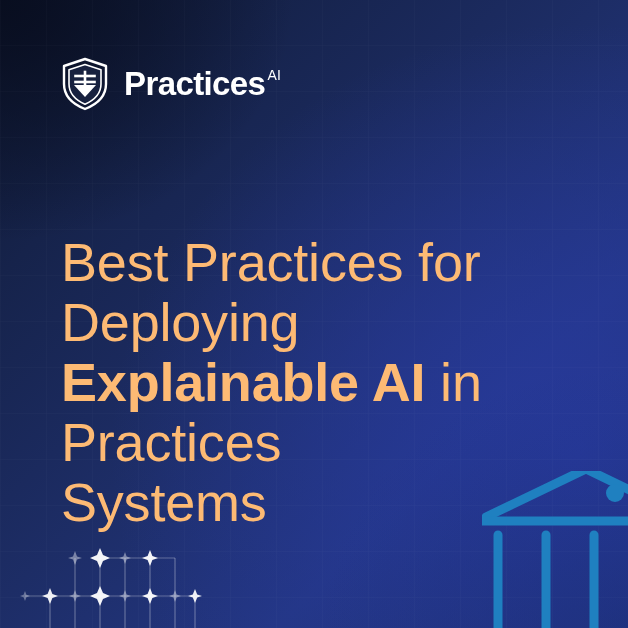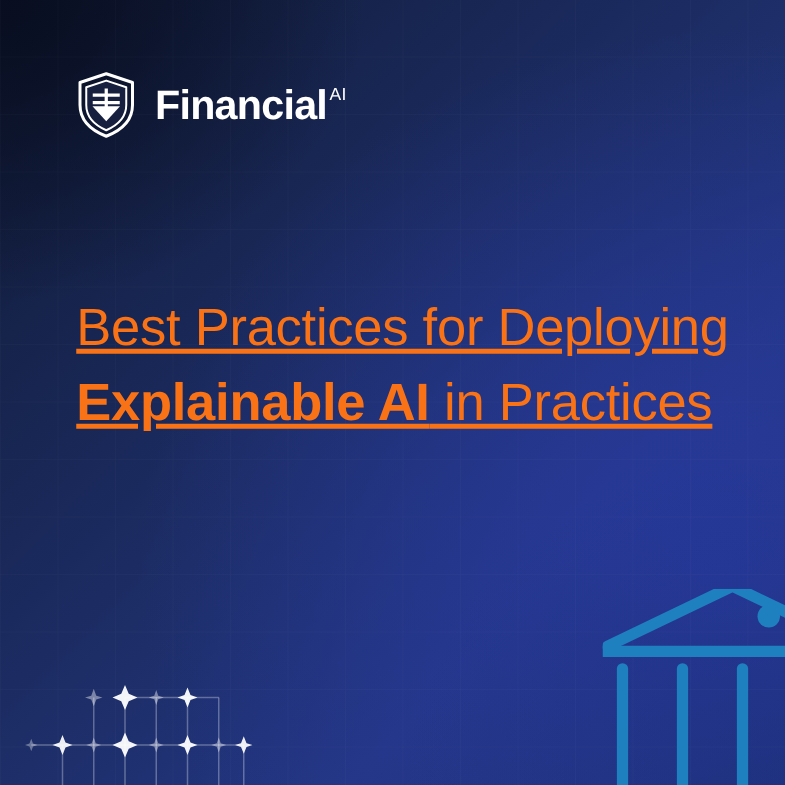--- a/index.html
+++ b/index.html
@@ -82,26 +82,25 @@
     margin-left:2px;
     margin-top:2px;
     letter-spacing:0.2px;
   }
 
   
   .headline {
     position:absolute;
     left:61px; top:232px;
     width:556px;
-    color:#f97316;
-    font-size:42px;
+    color:#fdba74;
+    font-size:54px;
     line-height:60px;
     font-weight:400;
     letter-spacing:-0.2px;
-    text-decoration:underline;
   }
   .headline .em { font-weight:700; }
 </style>
 </head>
 <body>
 
 <div id="slide">
 
   <div class="bg-base"></div>
   <div class="bg-tint"></div>
@@ -157,23 +156,24 @@
         <path d="M25 7.5 L41 12.8 V27 C41 36.8 33.6 43.4 25 47.2 C16.4 43.4 9 36.8 9 27 V12.8 Z" fill="#17213f" stroke="#ffffff" stroke-width="1.6" stroke-linejoin="round"></path>
         <g stroke="#ffffff" stroke-width="2.6" stroke-linecap="square">
           <line x1="25" y1="15" x2="25" y2="33"></line>
           <line x1="15.5" y1="19" x2="34.5" y2="19"></line>
           <line x1="15.5" y1="25" x2="34.5" y2="25"></line>
         </g>
         <path d="M14 28 H36 L25 40 Z" fill="#ffffff"></path>
       </svg>
     </span>
     <span class="logo-word">
-      <span class="wordmark">Financial</span>
+      <span class="wordmark">Practices</span>
       <span class="suffix">AI</span>
     </span>
   </div>
 
   <h1 class="headline">
     <span>Best Practices for Deploying</span><br>
     <span class="em">Explainable AI</span><span> in Practices</span><br>
+    <span>Systems</span>
   </h1>
 
 </div>
 
 </body></html>

